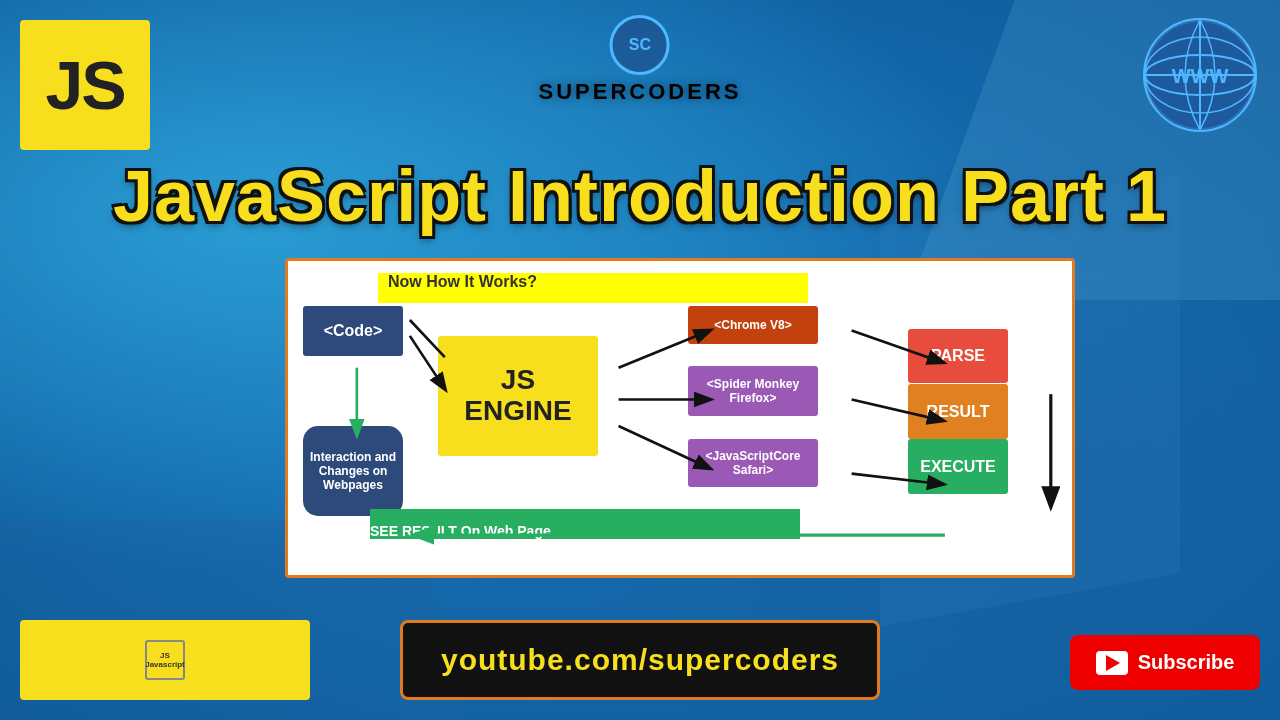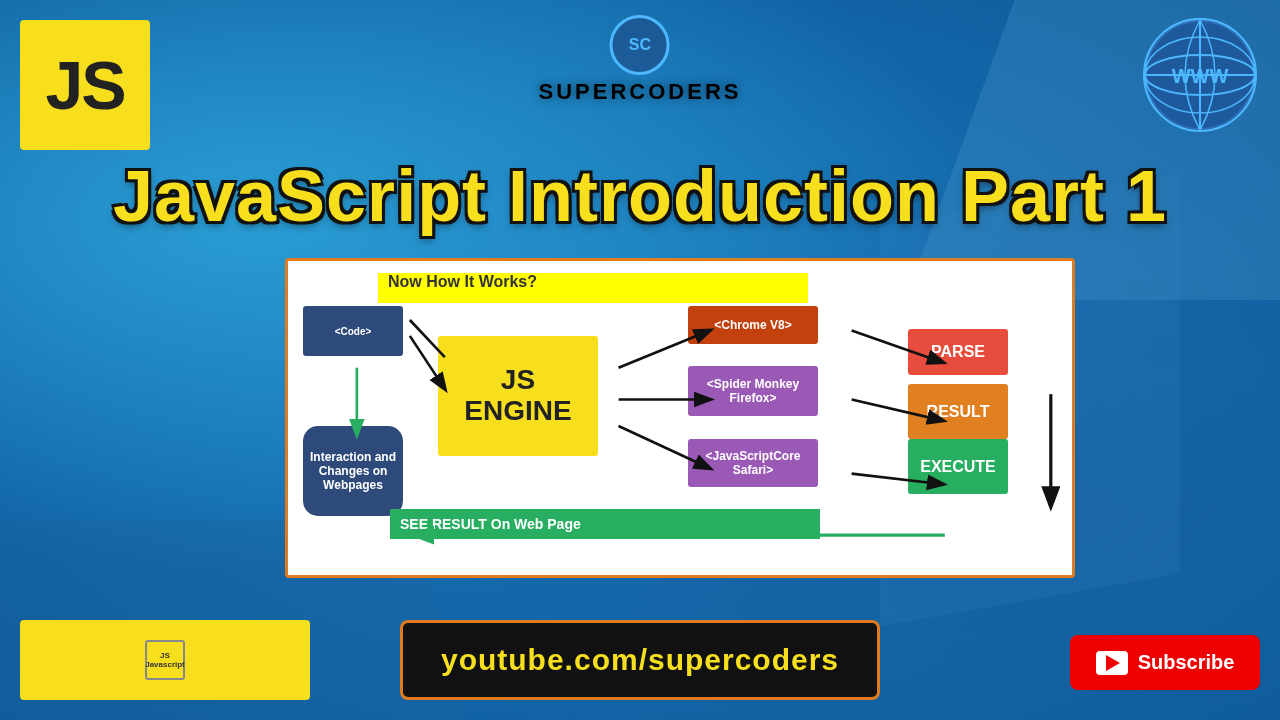--- a/index.html
+++ b/index.html
@@ -182,21 +182,21 @@
       position: absolute;
       top: 45px;
       left: 15px;
       width: 100px;
       height: 50px;
       background: #2d4a7a;
       color: white;
       display: flex;
       align-items: center;
       justify-content: center;
-      font-size: 10px;
+      font-size: 16px;
       font-weight: 700;
       border-radius: 3px;
     }
 
     
     .js-engine-box {
       position: absolute;
       top: 75px;
       left: 150px;
       width: 160px;
@@ -267,21 +267,21 @@
       border-radius: 3px;
       text-align: center;
     }
 
     
     .parse-box {
       position: absolute;
       top: 68px;
       left: 620px;
       width: 100px;
-      height: 46px;
+      height: 54px;
       background: #e74c3c;
       display: flex;
       align-items: center;
       justify-content: center;
       font-size: 16px;
       font-weight: 900;
       color: white;
       border-radius: 3px;
     }
 
@@ -333,27 +333,26 @@
       font-weight: 700;
       border-radius: 15px;
       text-align: center;
       padding: 5px;
     }
 
     
     .see-result {
       position: absolute;
       top: 248px;
-      left: 102px;
+      left: 82px;
       width: 430px;
       height: 30px;
       background: #27ae60;
       display: flex;
-      align-items: center;
-      padding-left: 10px;
+      align-items: flex-end;
       font-size: 14px;
       font-weight: 700;
       color: white;
     }
 
     
     .arrows-svg {
       position: absolute;
       top: 0; left: 0;
       width: 100%; height: 100%;

